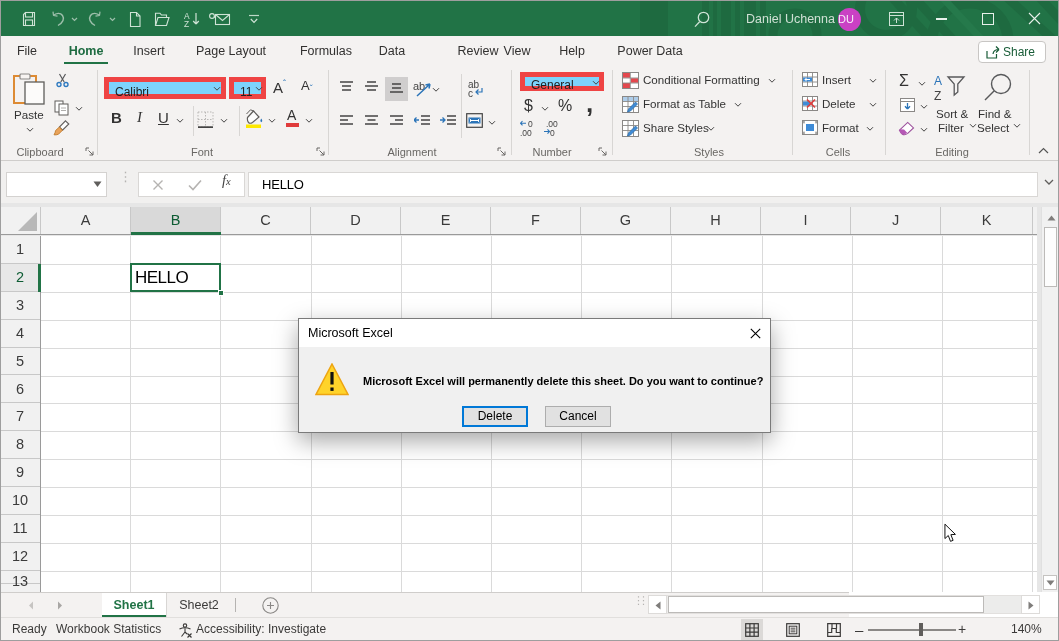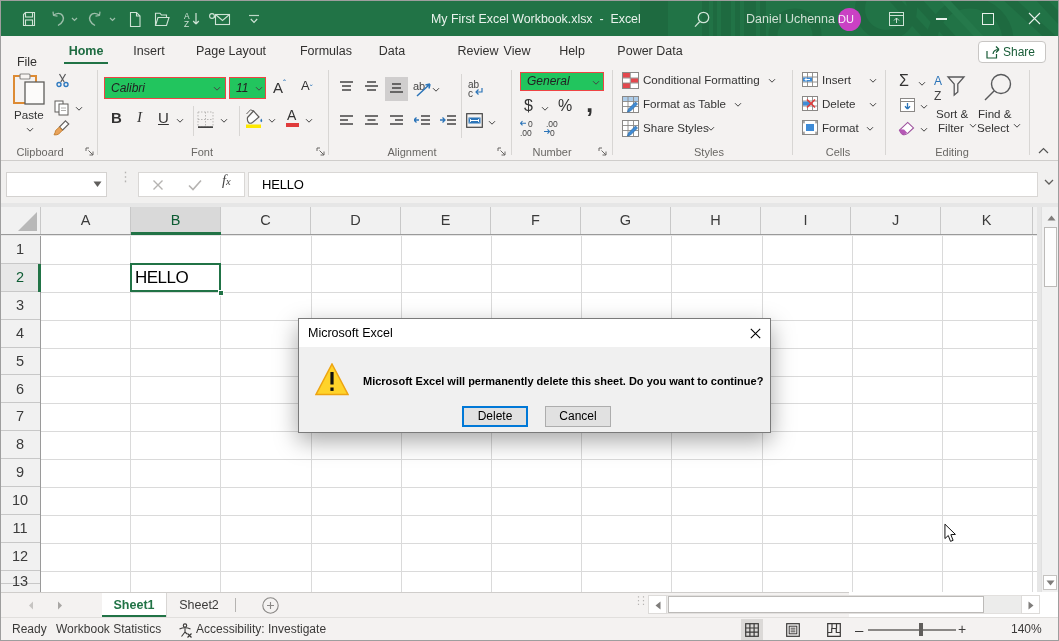--- a/index.html
+++ b/index.html
@@ -20,21 +20,21 @@
 #tab-home:after { content:""; position:absolute; left:2px; right:2px; bottom:2px; height:2.5px; background:#217346; }
 #share-btn { position:absolute; top:5px; left:978px; width:68px; height:22px; background:#fff; border:1px solid #c8c6c4; border-radius:4px; color:#185c37; font-size:12px; line-height:20px; text-align:center; }
 
 
 #ribbon { left:0; top:66px; width:1059px; height:95px; background:#f4f2f1; border-bottom:1px solid #cfcdcb; }
 .gsep { position:absolute; top:4px; height:85px; width:1px; background:#d8d6d4; }
 .glabel { position:absolute; top:80px; height:14px; font-size:11px; color:#696764; text-align:center; width:120px; }
 .glaunch { position:absolute; top:81px; width:10px; height:10px; }
 .icon-txt { position:absolute; font-size:11.6px; color:#333; white-space:nowrap; }
 .chev { position:absolute; width:8px; height:8px; }
-.combo { position:absolute; background:#22c55e; border:1px solid #ef4444; font-size:12px; color:#222;font-style:italic; }
+.combo { position:absolute; background:#7dd3fc; border:5px solid #ef4444; font-size:12px; color:#222; }
 
 
 #fbar { left:0; top:161px; width:1059px; height:42px; background:#f1f0ef; }
 #namebox { position:absolute; left:6px; top:11px; width:101px; height:25px; background:#fff; border:1px solid #d4d2d0; }
 #fx-content { position:absolute; left:248px; top:11px; width:790px; height:25px; background:#fff; border:1px solid #d9d7d5; }
 #btnbox { position:absolute; left:138px; top:11px; width:107px; height:25px; background:#fff; border:1px solid #d9d7d5; }
 
 
 #sheet { left:0; top:203px; width:1059px; height:389px; background:#e6e6e6; }
 #colheads { position:absolute; left:0; top:4px; width:1037px; height:28px; background:#f1f1f1; border-bottom:1px solid #9a9a9a; }
@@ -122,21 +122,20 @@
       <rect x="193.5" y="3.5" width="14" height="10"></rect>
       <path d="M193.5 3.5 l7 6 l7 -6"></path>
       <circle cx="190" cy="5" r="2.4"></circle>
       <path d="M192.4 5 v1.8"></path>
     </g>
     <g stroke="#cfe3d6" fill="none" stroke-width="1.2">
       <path d="M227 4.5 h10" opacity="0.9"></path>
       <path d="M228.8 8 l3.2 3.4 l3.2 -3.4"></path>
     </g>
   </svg>
-  <div id="title-text">My First Excel Workbook.xlsx &nbsp;-&nbsp; Excel</div>
 
   <svg class="deco" style="left:694px;top:10px;" width="17" height="17" viewBox="0 0 17 17">
     <circle cx="9.5" cy="6.5" r="5.2" fill="none" stroke="#cfe3d6" stroke-width="1.3"></circle>
     <line x1="5.6" y1="10.7" x2="1" y2="15.6" stroke="#cfe3d6" stroke-width="1.3"></line>
   </svg>
   <div class="abs" style="left:746px;top:0;height:36px;line-height:36px;color:#cfe0d4;font-size:12.5px;">Daniel Uchenna</div>
   <div class="abs" style="left:838px;top:7px;width:23px;height:23px;border-radius:50%;background:#ca41c4;color:#f6eef8;font-size:11px;text-align:left;line-height:23px;">DU</div>
 
   <svg class="deco" style="left:889px;top:11px;" width="15" height="14" viewBox="0 0 15 14">
     <rect x="0.5" y="0.5" width="14" height="13" fill="none" stroke="#cfe3d6" stroke-width="1"></rect>
@@ -146,21 +145,21 @@
   <div class="abs" style="left:936px;top:17px;width:11px;height:1.5px;background:#e8f1eb;"></div>
   <svg class="deco" style="left:982px;top:12px;" width="12" height="12" viewBox="0 0 12 12">
     <rect x="0.5" y="0.5" width="11" height="11" fill="none" stroke="#e8f1eb" stroke-width="1"></rect>
   </svg>
   <svg class="deco" style="left:1028px;top:11px;" width="13" height="13" viewBox="0 0 13 13">
     <path d="M1 1 L12 12 M12 1 L1 12" stroke="#e8f1eb" stroke-width="1.1"></path>
   </svg>
 </div>
 
 <div id="tabrow" class="abs">
-  <div class="rtab" style="left:10px;width:34px;margin-top:11px;">File</div>
+  <div class="rtab" style="left:10px;width:34px;">File</div>
   <div class="rtab" id="tab-home" style="left:62px;width:48px;">Home</div>
   <div class="rtab" style="left:126px;width:46px;">Insert</div>
   <div class="rtab" style="left:188px;width:86px;">Page Layout</div>
   <div class="rtab" style="left:292px;width:68px;">Formulas</div>
   <div class="rtab" style="left:372px;width:40px;text-align:center;">Data</div>
   <div class="rtab" style="left:452px;width:52px;">Review</div>
   <div class="rtab" style="left:497px;width:40px;">View</div>
   <div class="rtab" style="left:553px;width:38px;">Help</div>
   <div class="rtab" style="left:608px;width:84px;">Power Data</div>
   <div id="share-btn"><svg style="position:absolute;left:7px;top:4px;" width="14" height="13" viewBox="0 0 14 13">

